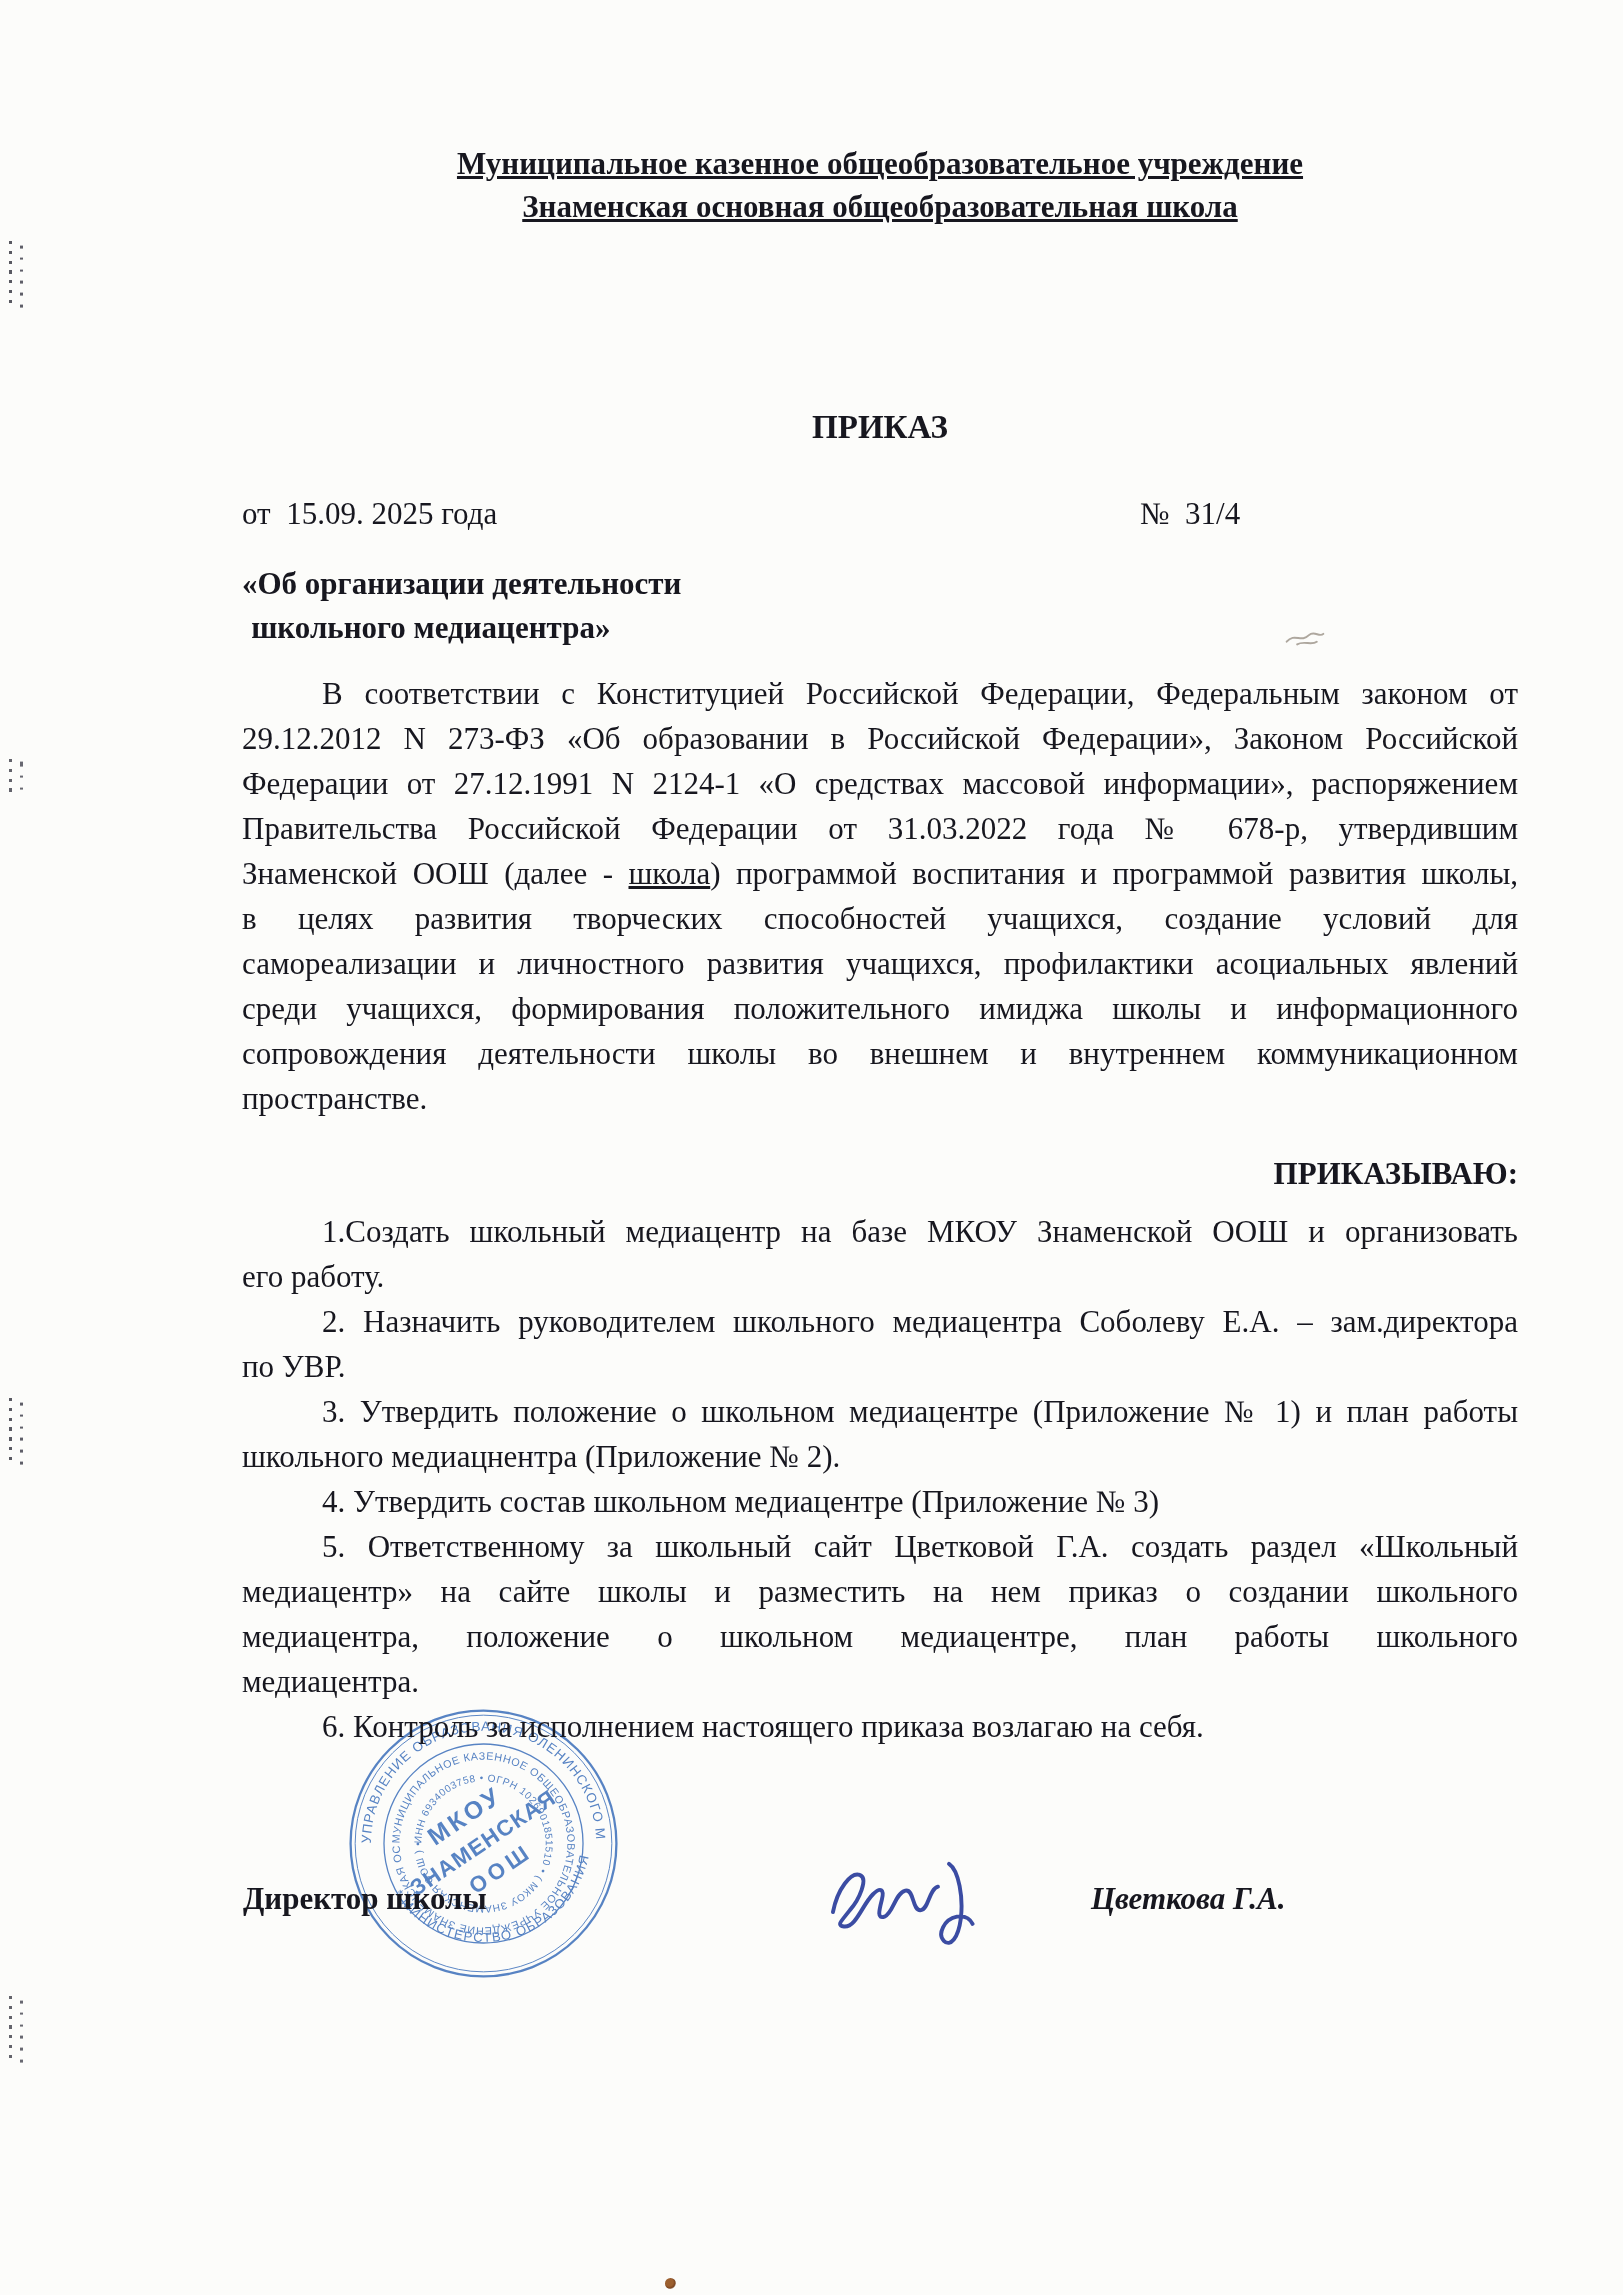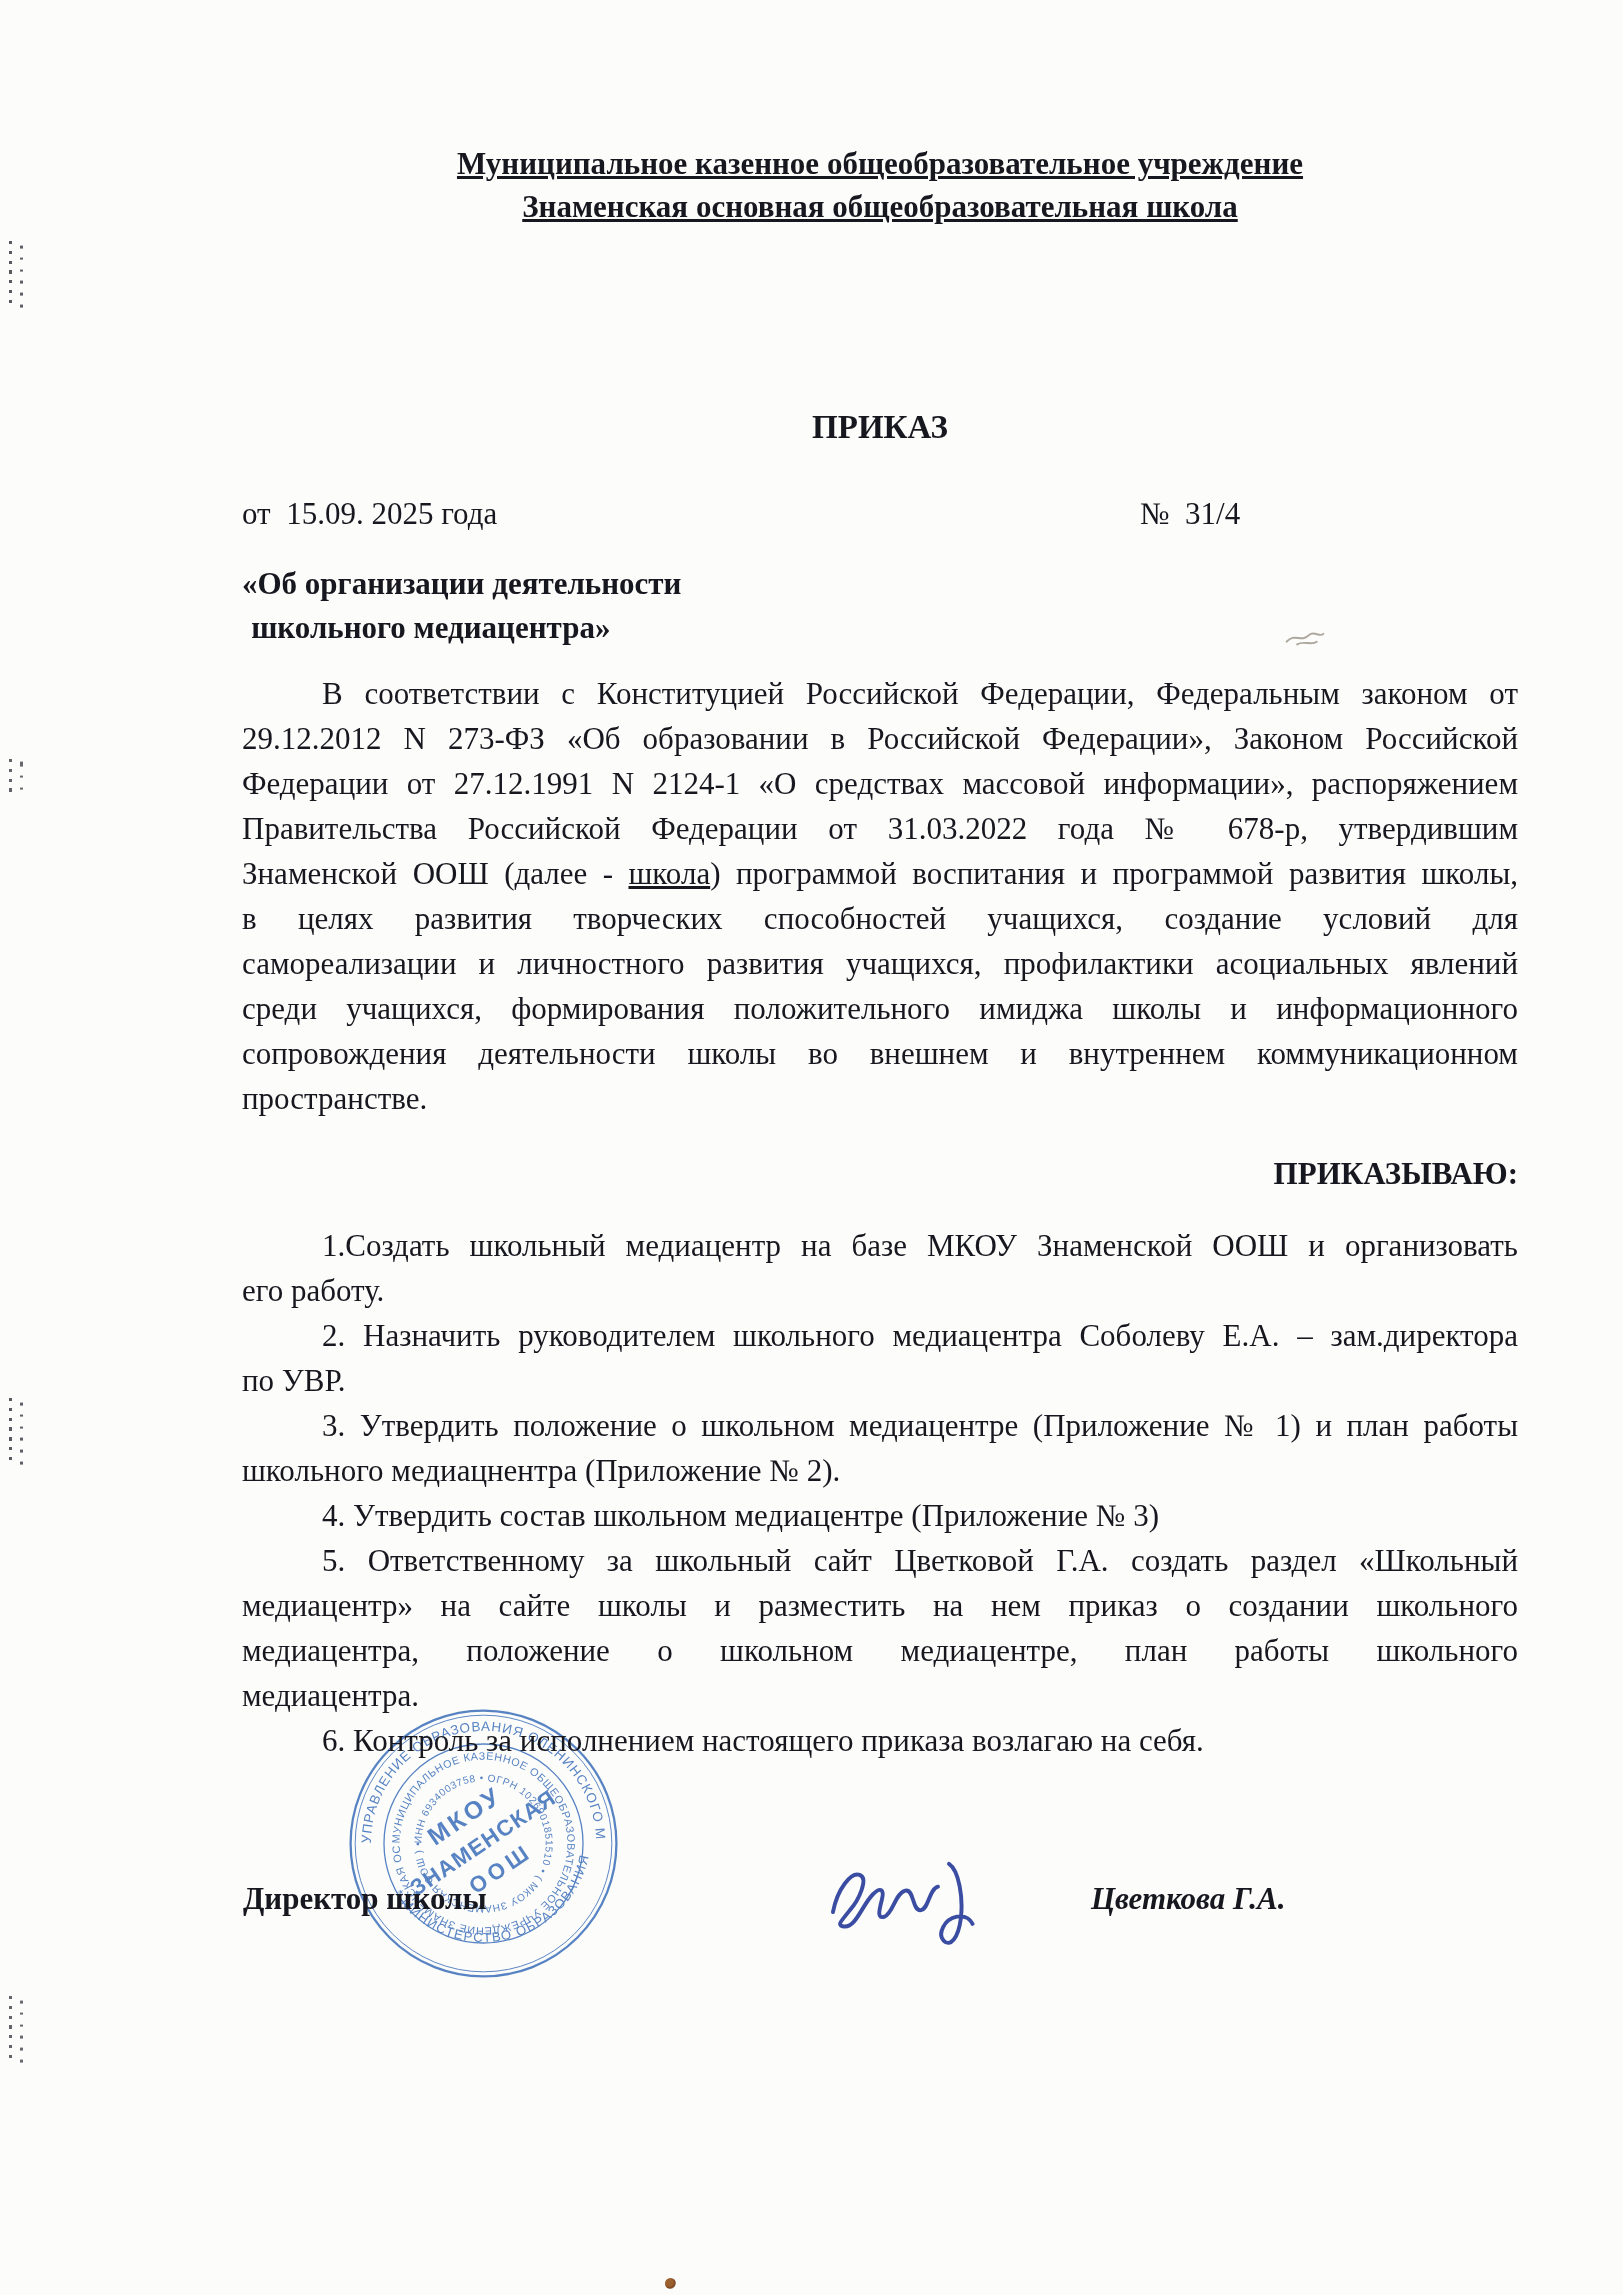--- a/index.html
+++ b/index.html
@@ -20,21 +20,21 @@
   .daterow{ position:relative;margin-top:42px;height:45px;}
   .daterow span{ white-space:pre; }
   .daterow .num{ position:absolute;left:898px;top:0;}
   .subject{ margin-top:26px;font-weight:bold;line-height:44px;}
   .subject .l2{ padding-left:9.2px;}
   .preamble{ margin-top:21px;}
   .line{ display:block;}
   .jl{ text-align:justify;text-align-last:justify;}
   .ind{ text-indent:80px;}
   .resolution{ margin-top:30px;text-align:right;font-weight:bold;font-size:31px;}
-  .items{ margin-top:27px;}
+  .items{ margin-top:13px;}
   .sigrow{
     position:absolute;left:242px;top:1876px;width:1276px;
     font-weight:bold;font-size:31px;line-height:45px;
   }
   .sigrow .pos{ position:absolute;left:1px;top:0;}
   .sigrow .name{ position:absolute;left:849px;top:0;font-style:italic;}
   .stamp{
     position:absolute;left:346px;top:1706px;width:275px;height:275px;
     mix-blend-mode:multiply;opacity:.88;
   }

